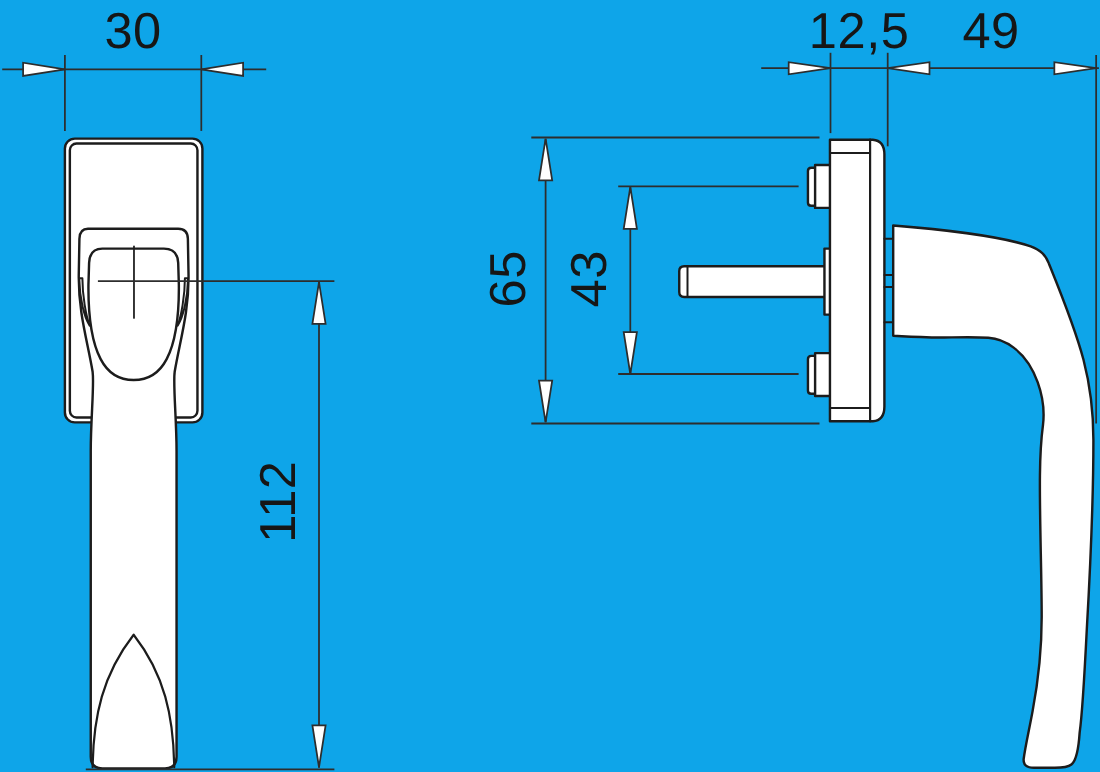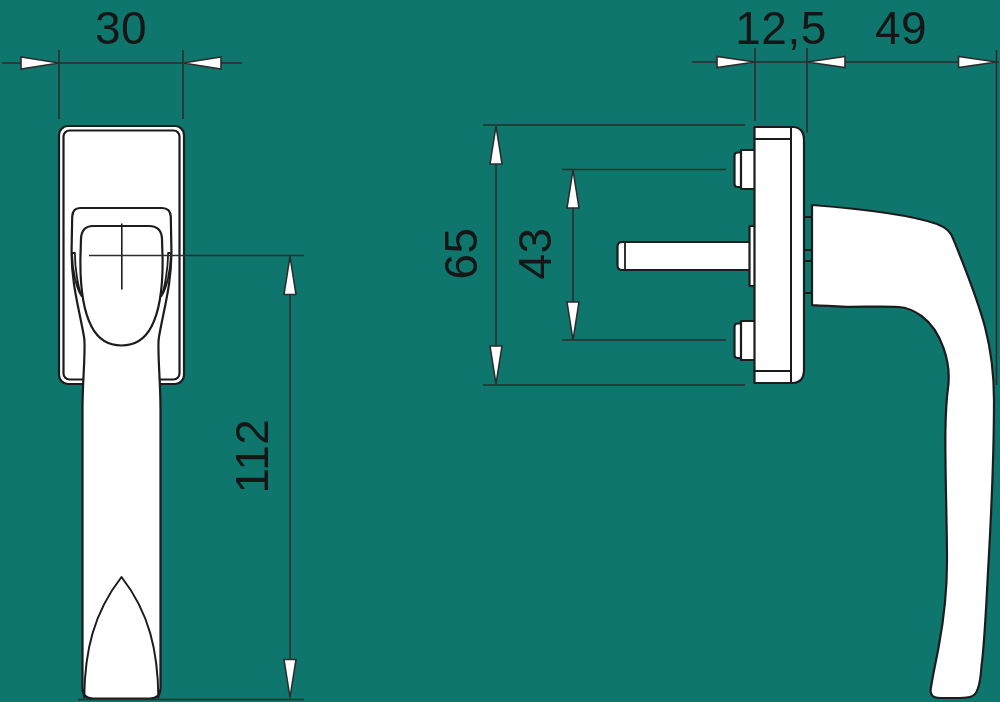--- a/index.html
+++ b/index.html
@@ -4,21 +4,21 @@
 <style>
   html, body {
     margin: 0;
     padding: 0;
     background: #ffffff;
   }
   .stage {
     position: relative;
     width: 1000px;
     height: 702px;
-    background: #0f766e;
+    background: #0ea5e9;
     overflow: hidden;
   }
   svg { display: block; }
   .dim-text {
     font-family: "Liberation Sans", "DejaVu Sans", sans-serif;
     font-size: 46px;
     fill: #161616;
     letter-spacing: 0.5px;
   }
 </style>

